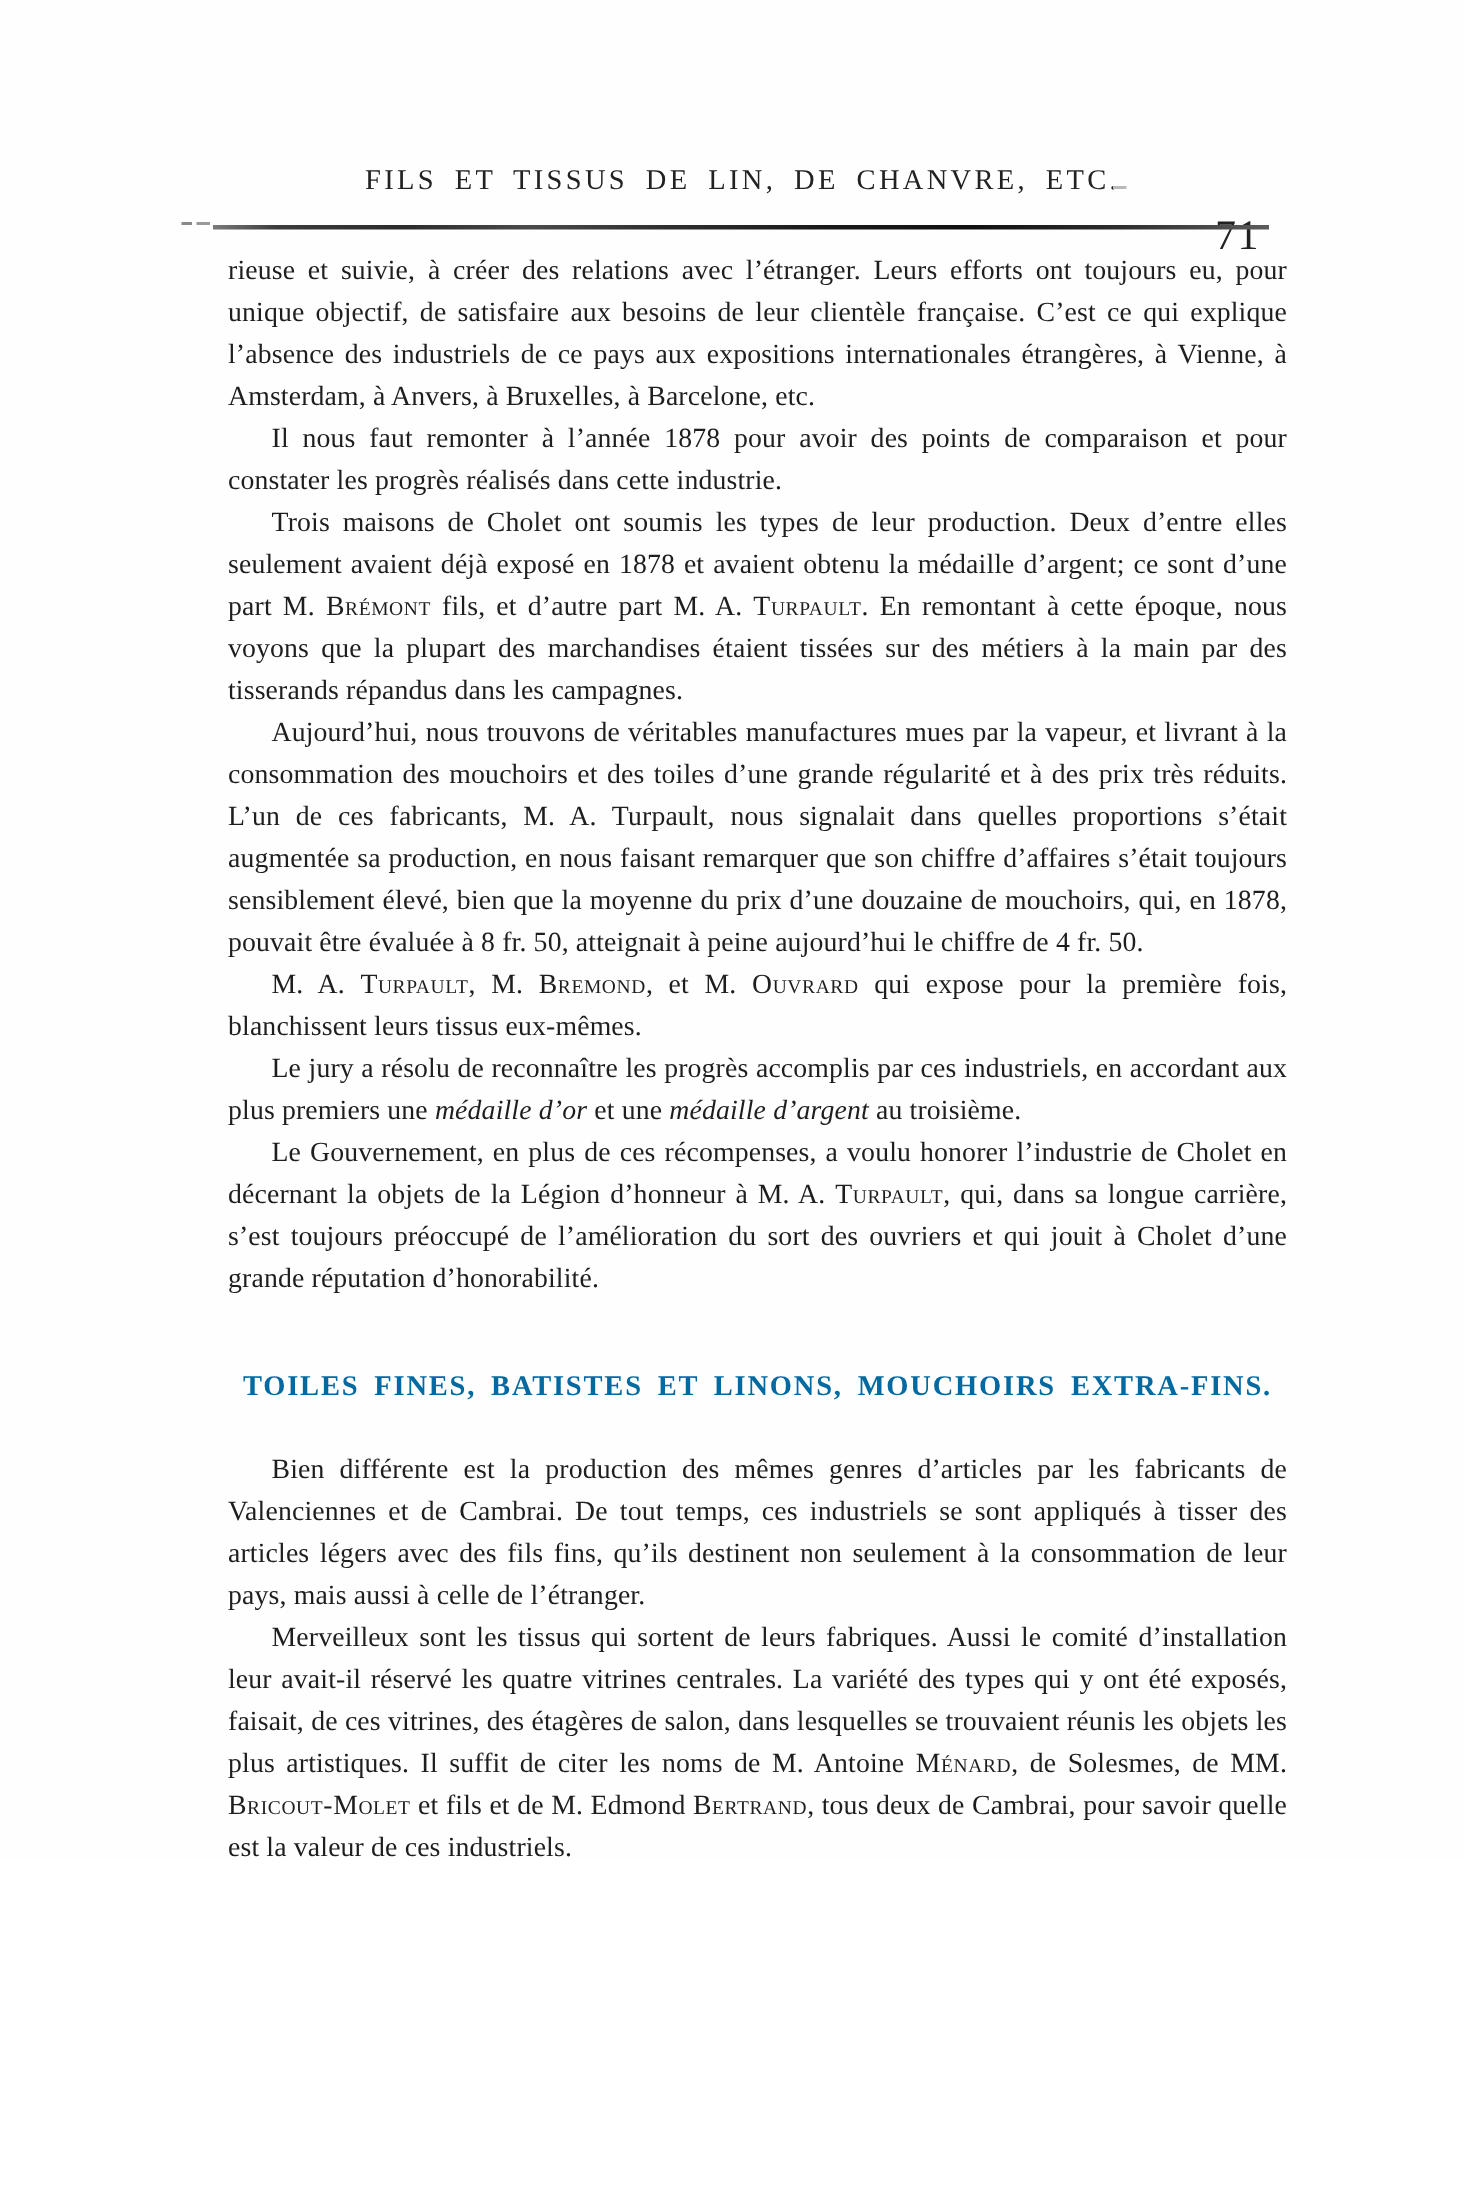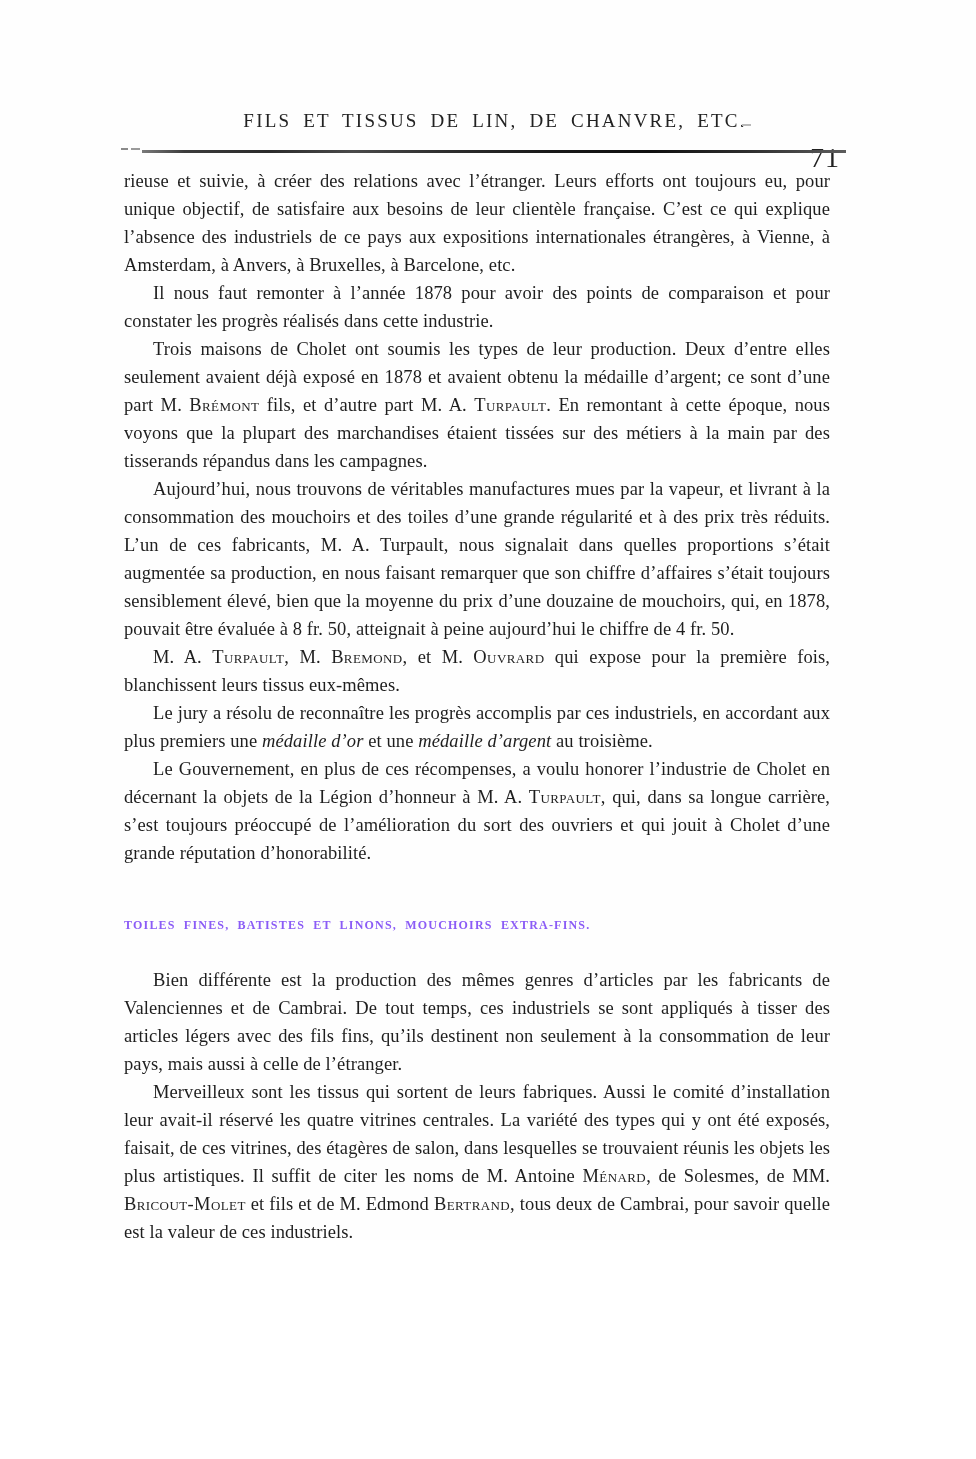--- a/index.html
+++ b/index.html
@@ -73,41 +73,41 @@
     position: absolute;
     top: 148px;
     left: 131px;
     width: 9px;
     height: 2px;
     background: #9a9a9a;
   }
   .page-body {
     position: absolute;
     top: 167px;
-    left: 124px;
+    left: 152px;
     width: 706px;
     font-size: 18.5px;
     line-height: 28px;
     text-align: justify;
     letter-spacing: 0.1px;
   }
   .page-body p {
     margin: 0;
   }
   .page-body p.indent {
     text-indent: 29px;
   }
   .section-heading {
-    font-size: 12px;
+    font-size: 19px;
     font-weight: bold;
-    text-align: left;
+    text-align: center;
     letter-spacing: 1.2px;
     word-spacing: 4px;
     margin: 44px 0 27px 0;
-    color: #8b5cf6;
+    color: #0369a1;
   }
   .sc {
     font-variant: small-caps;
     letter-spacing: 0.4px;
   }
   .it {
     font-style: italic;
     margin-top: 21px;
   }
 </style>

